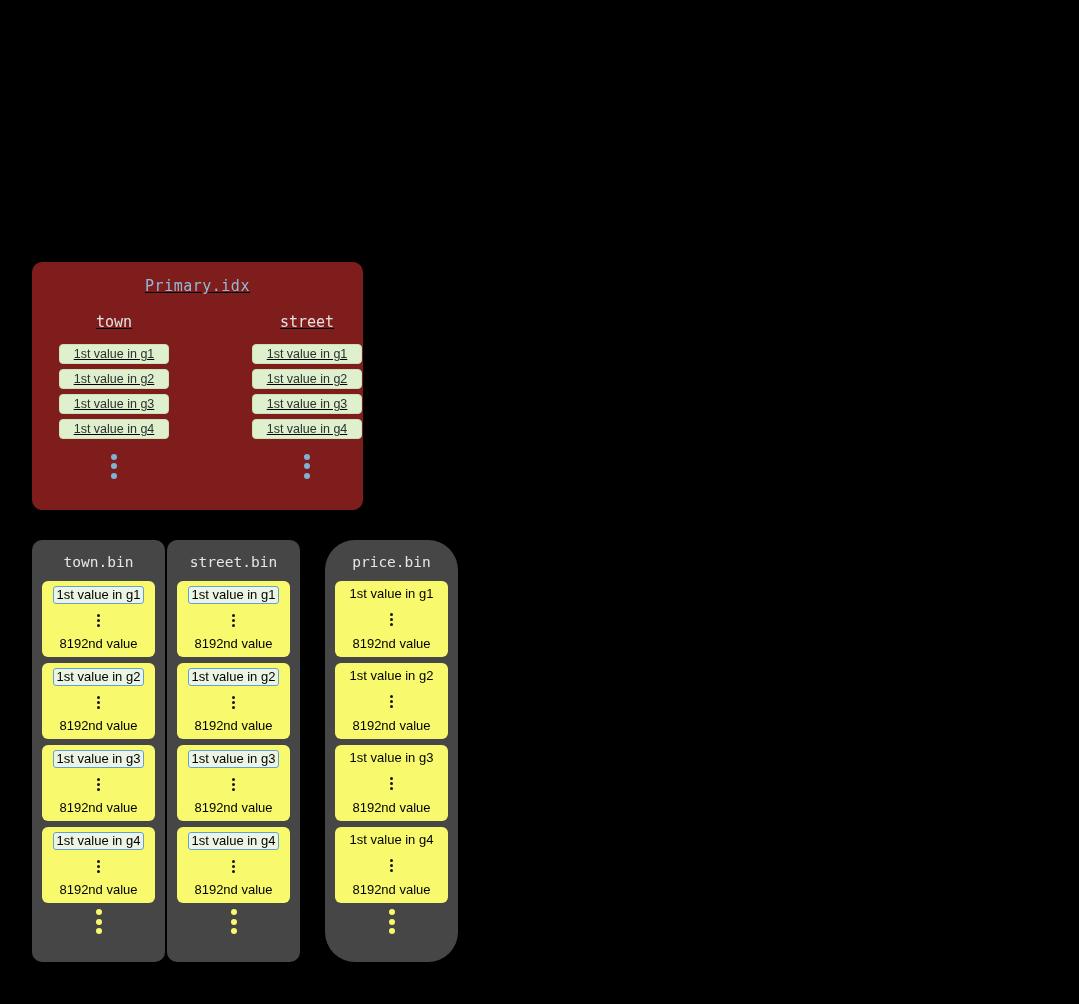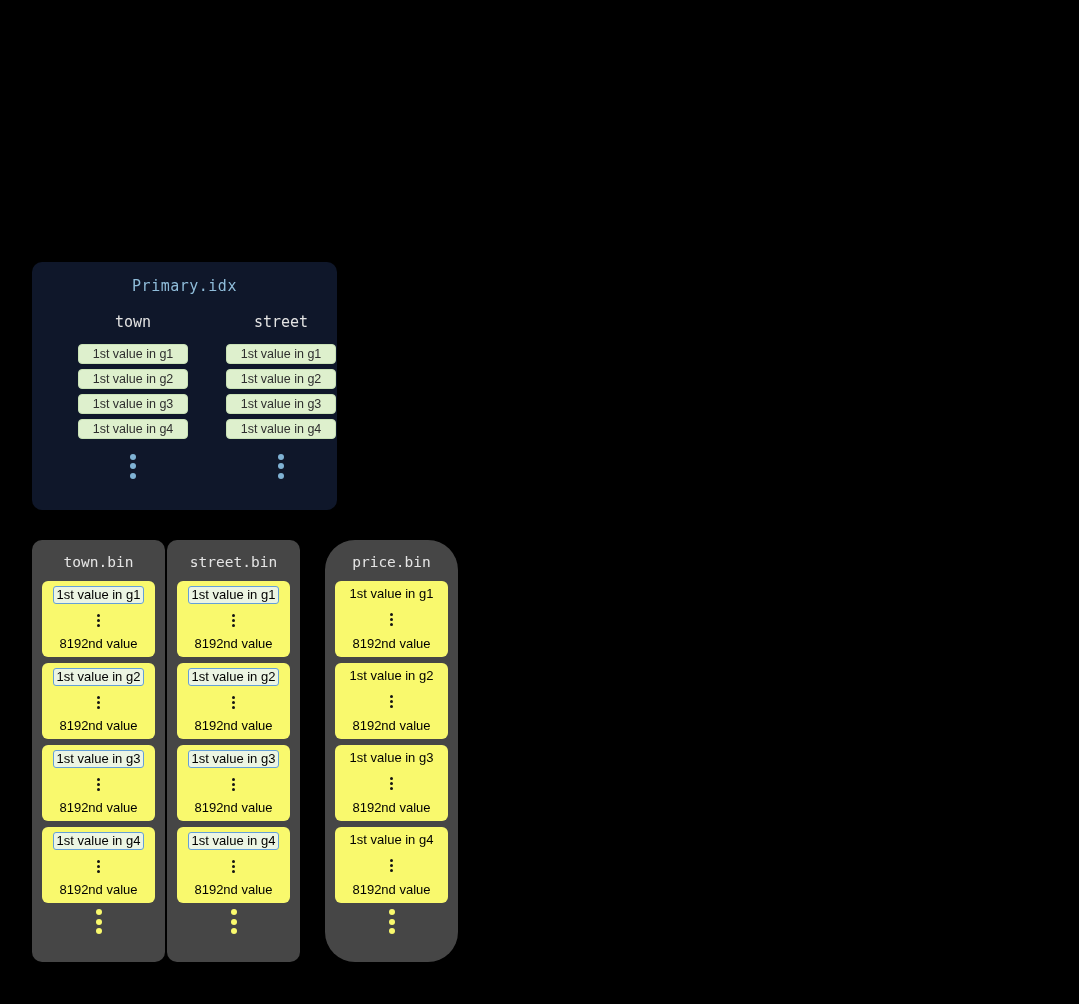--- a/index.html
+++ b/index.html
@@ -9,35 +9,36 @@
     background: #000000;
     position: relative;
     font-family: "Liberation Sans", sans-serif;
     overflow: hidden;
   }
 
   
   .primary-panel {
     position: absolute;
     left: 32px; top: 262px;
-    width: 305px; height: 248px;
-    background: #0f172a;
+    width: 331px; height: 248px;
+    background: #7f1d1d;
     border-radius: 10px;
+    text-decoration: underline;
   }
   .primary-title {
     text-align: center;
     font-family: "DejaVu Sans Mono", monospace;
     color: #8fbcd9;
     font-size: 15px;
     padding-top: 15px;
     letter-spacing: 0.5px;
   }
   .index-columns {
     display: flex;
-    justify-content: flex-end;
+    justify-content: space-between;
     gap: 36px;
     margin-top: 18px;
     margin-left: 26px;
   }
   .index-col {
     display: flex;
     flex-direction: column;
     align-items: center;
     width: 112px;
   }

